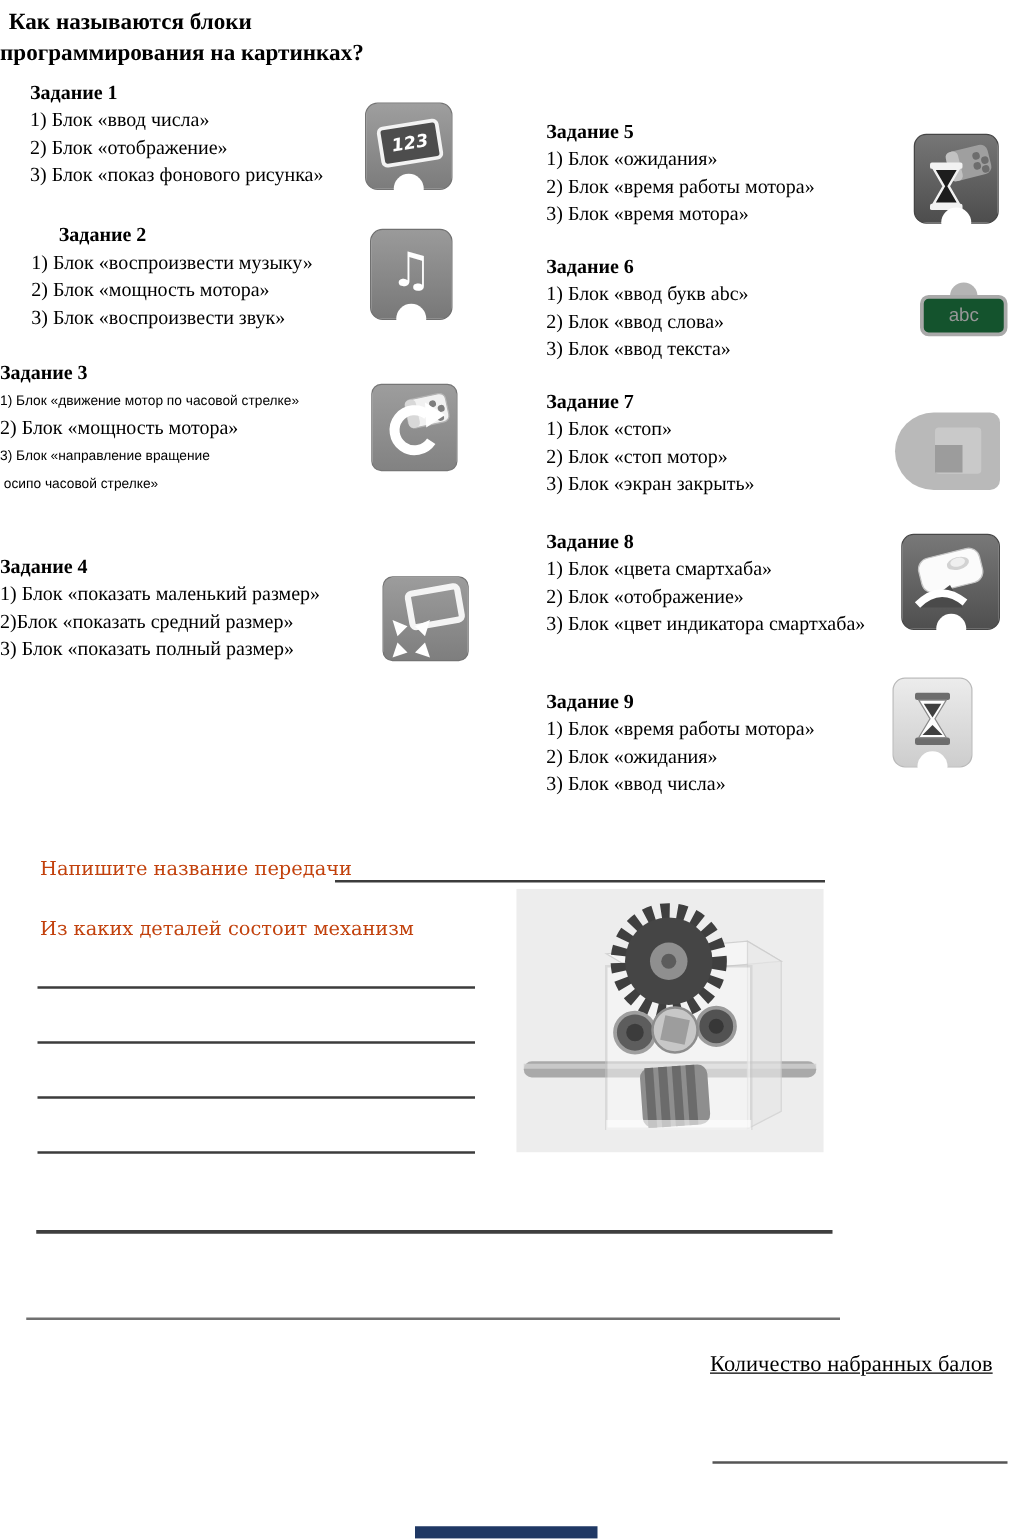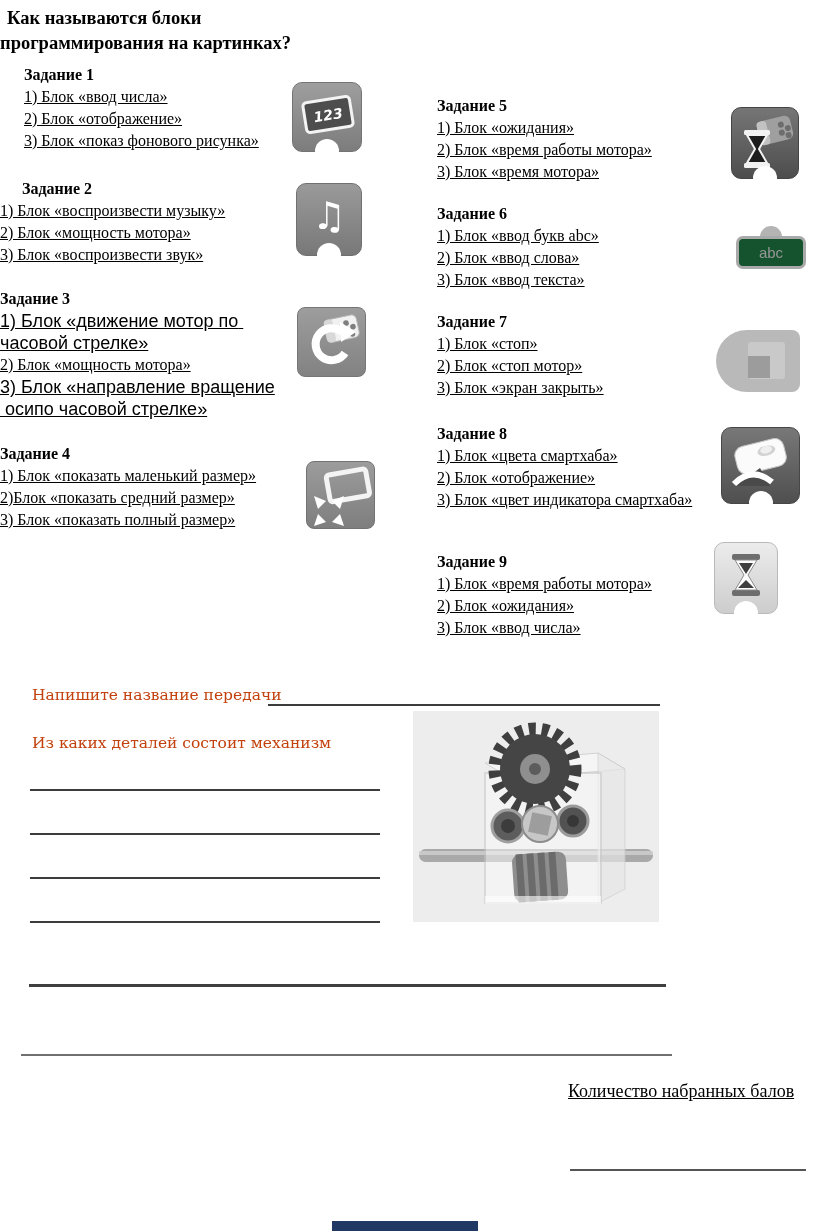--- a/index.html
+++ b/index.html
@@ -4,22 +4,22 @@
 <style>
   html,body{margin:0;padding:0;background:#fff;}
   .page{position:relative;width:816px;height:1231px;background:#fff;overflow:hidden;
         font-family:"Liberation Serif",serif;color:#000;}
 
   .doc-title{position:absolute;left:0;top:6px;width:330px;font-weight:700;
              font-size:18.5px;line-height:25px;}
 
   .task{position:absolute;font-size:16px;line-height:22px;}
   .task .h{font-weight:700;}
-  .opt{white-space:pre-wrap;text-decoration:underline;}
-  .opt.sans{font-family:"Liberation Sans","DejaVu Sans",sans-serif;font-size:18px;}
+  .opt{white-space:pre-wrap;}
+  .opt.sans{font-family:"Liberation Sans","DejaVu Sans",sans-serif;font-size:11px;}
   .indent{padding-left:22px;}
 
   .blk{position:absolute;border-radius:10px;}
   .notch::after{content:"";position:absolute;left:50%;bottom:-12px;transform:translateX(-50%);
                 width:24px;height:24px;border-radius:50%;background:#fff;}
   .center{display:flex;align-items:center;justify-content:center;}
 
   .line{position:absolute;background:#3c3c3c;}
   .bottom-label{position:absolute;font-family:"DejaVu Serif",serif;font-size:15.5px;color:#c2410c;}
   .score-label{position:absolute;font-family:"Liberation Serif",serif;font-size:18px;
@@ -35,21 +35,21 @@
     <div>программирования на картинках?</div>
   </div>
 
   <div class="task" style="left:0;top:64px;width:300px;margin-left:24px;">
     <div class="h">Задание 1</div>
     <div class="opt">1) Блок «ввод числа»</div>
     <div class="opt">2) Блок «отображение»</div>
     <div class="opt">3) Блок «показ фонового рисунка»</div>
   </div>
 
-  <div class="task" style="left:0;top:178px;width:300px;">
+  <div class="task" style="left:0;top:178px;width:300px;padding-left:25px;">
     <div class="h indent">Задание 2</div>
     <div class="opt">1) Блок «воспроизвести музыку»</div>
     <div class="opt">2) Блок «мощность мотора»</div>
     <div class="opt">3) Блок «воспроизвести звук»</div>
   </div>
 
   <div class="task" style="left:0;top:288px;width:302px;">
     <div class="h">Задание 3</div>
     <div class="opt sans">1) Блок «движение мотор по часовой стрелке»</div>
     <div class="opt">2) Блок «мощность мотора»</div>

